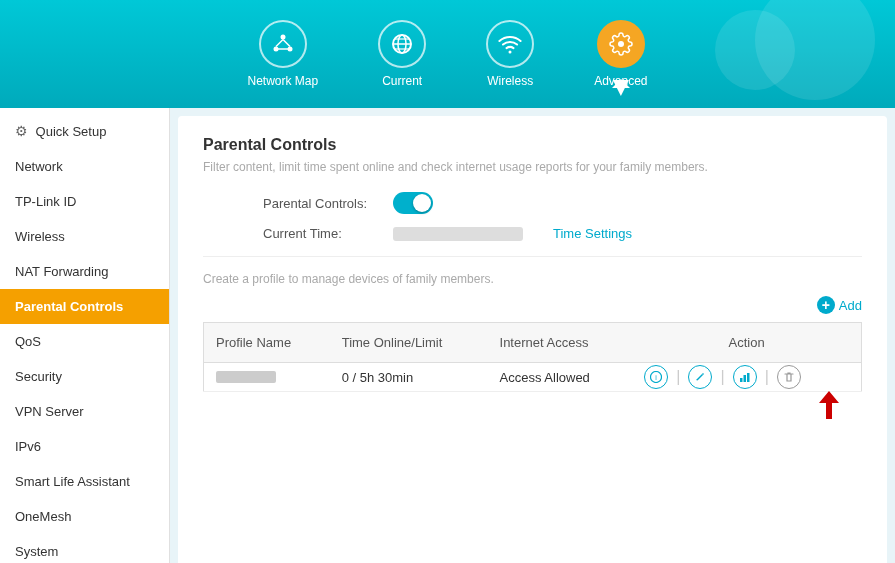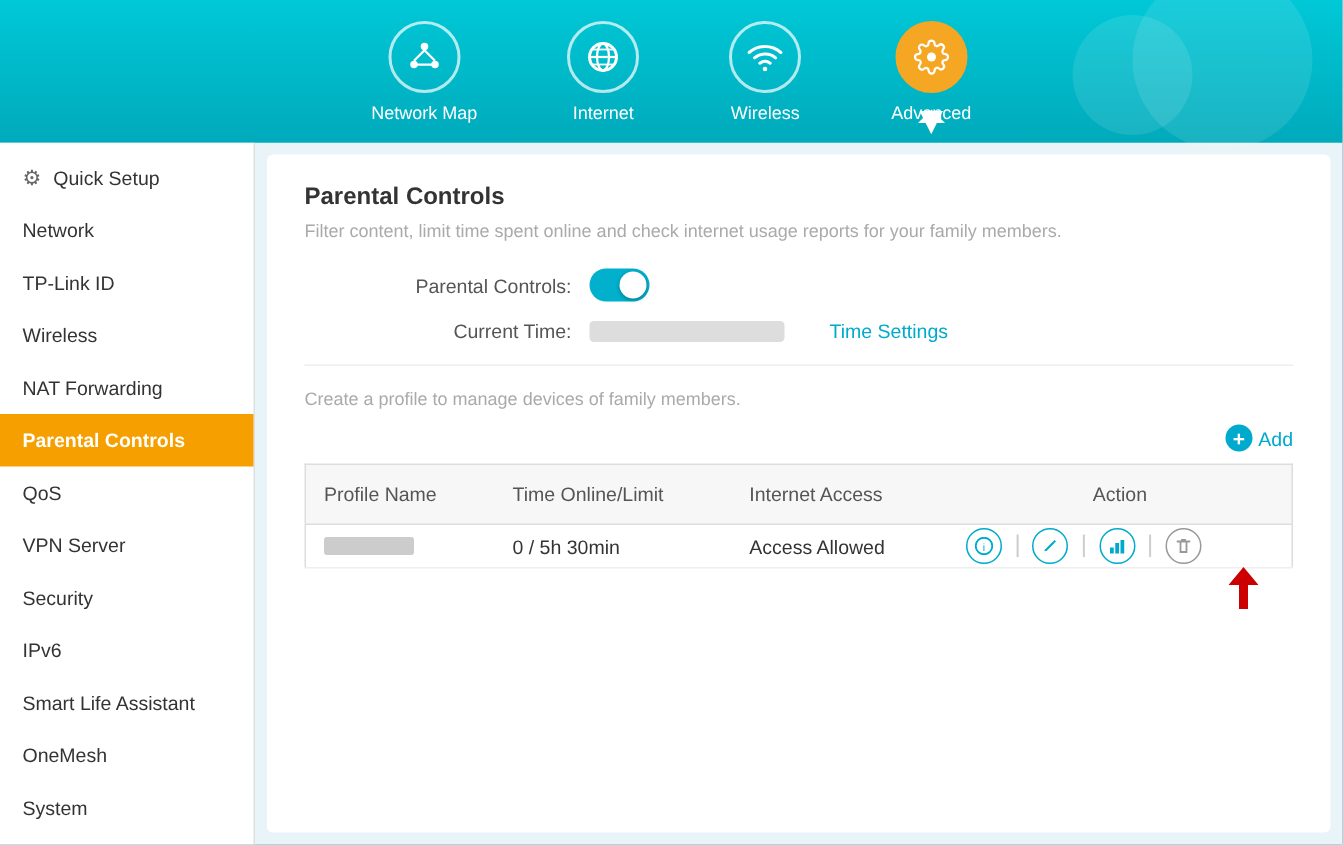--- a/index.html
+++ b/index.html
@@ -9,21 +9,21 @@
       background: #00b4c8;
       width: 895px;
       height: 563px;
       overflow: hidden;
       position: relative;
     }
 
     
     .top-nav {
       background: linear-gradient(180deg, #00c8d7 0%, #00aabb 100%);
-      height: 95px;
+      height: 108px;
       display: flex;
       align-items: center;
       justify-content: center;
       gap: 60px;
       position: relative;
     }
 
     .nav-item {
       display: flex;
       flex-direction: column;
@@ -140,21 +140,21 @@
       display: flex;
       align-items: center;
       margin-bottom: 12px;
       padding-left: 60px;
     }
 
     .form-label {
       color: #555;
       font-size: 13px;
       min-width: 130px;
-      text-align: right;
+      text-align: left;
       padding-right: 12px;
     }
 
     
     .toggle {
       width: 40px;
       height: 22px;
       background: #00b0cc;
       border-radius: 11px;
       position: relative;
@@ -351,21 +351,21 @@
   <div class="nav-item">
     <div class="nav-icon-circle">
       <svg viewBox="0 0 24 24" xmlns="http://www.w3.org/2000/svg">
         <circle cx="12" cy="12" r="9" fill="none" stroke="white" stroke-width="2"></circle>
         <ellipse cx="12" cy="12" rx="4" ry="9" fill="none" stroke="white" stroke-width="1.5"></ellipse>
         <line x1="3" y1="12" x2="21" y2="12" stroke="white" stroke-width="1.5"></line>
         <line x1="5" y1="7" x2="19" y2="7" stroke="white" stroke-width="1.2"></line>
         <line x1="5" y1="17" x2="19" y2="17" stroke="white" stroke-width="1.2"></line>
       </svg>
     </div>
-    <span class="nav-label">Internet</span>
+    <span class="nav-label">Current</span>
   </div>
 
   <div class="nav-item">
     <div class="nav-icon-circle">
       <svg viewBox="0 0 24 24" xmlns="http://www.w3.org/2000/svg">
         <path d="M5 12.55a11 11 0 0 1 14.08 0" fill="none" stroke="white" stroke-width="2" stroke-linecap="round"></path>
         <path d="M1.42 9A16 16 0 0 1 22.58 9" fill="none" stroke="white" stroke-width="2" stroke-linecap="round"></path>
         <path d="M8.53 16.11a6 6 0 0 1 6.95 0" fill="none" stroke="white" stroke-width="2" stroke-linecap="round"></path>
         <circle cx="12" cy="20" r="1.5" fill="white"></circle>
       </svg>
@@ -412,25 +412,25 @@
 
     <div class="sidebar-item active">
       <span>Parental Controls</span>
     </div>
 
     <div class="sidebar-item">
       <span>QoS</span>
     </div>
 
     <div class="sidebar-item">
+      <span>Security</span>
+    </div>
+
+    <div class="sidebar-item">
       <span>VPN Server</span>
-    </div>
-
-    <div class="sidebar-item">
-      <span>Security</span>
     </div>
 
     <div class="sidebar-item">
       <span>IPv6</span>
     </div>
 
     <div class="sidebar-item">
       <span>Smart Life Assistant</span>
     </div>
 

